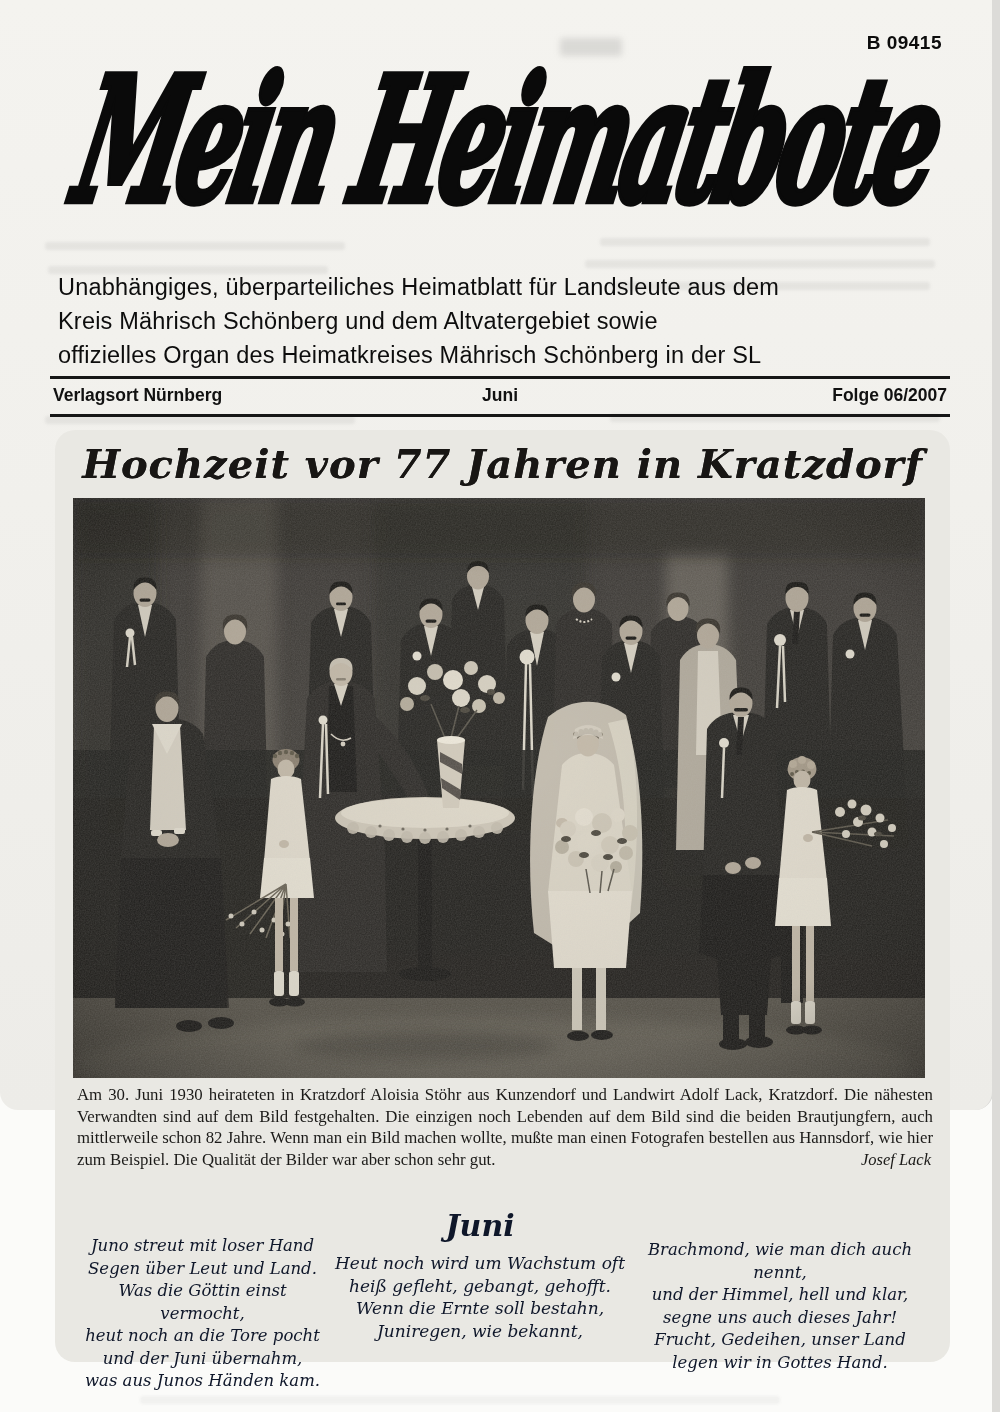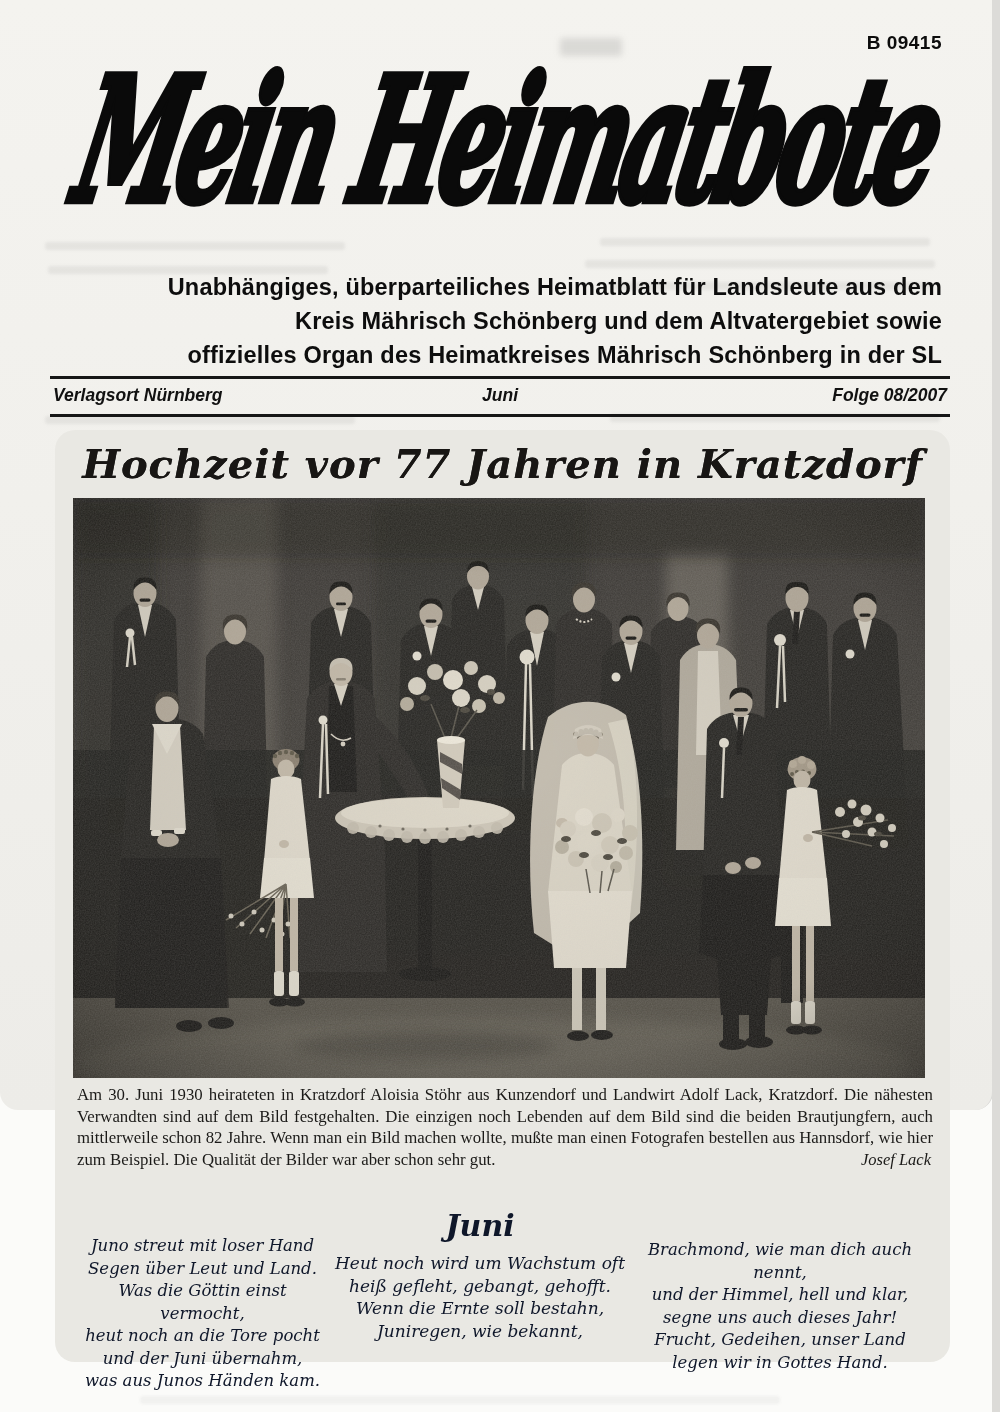--- a/index.html
+++ b/index.html
@@ -7,26 +7,26 @@
   .page{position:relative;width:1000px;height:1412px;overflow:hidden;background:#fbfbf9;}
   .sheet{position:absolute;left:0;top:0;width:992px;height:1110px;
          background:linear-gradient(180deg,#f4f3ef 0%,#f1f0ec 45%,#edece8 100%);
          border-radius:0 0 18px 18px;border-right:1px solid #d8d7d4;}
   .edge-strip{position:absolute;right:0;top:0;width:8px;height:1412px;background:#dcdbd8;}
 
   .code{position:absolute;top:32px;right:50px;font-weight:bold;font-size:19px;letter-spacing:.5px;color:#0c0c0c;}
 
   .masthead{position:absolute;left:50px;top:42px;width:892px;height:198px;}
 
-  .subtitle{position:absolute;left:58px;top:270px;width:884px;text-align:right;
-            font-weight:bold;font-size:23.5px;line-height:34px;color:#0d0d0d;letter-spacing:.2px;}
+  .subtitle{position:absolute;left:58px;top:270px;width:884px;text-align:left;
+            font-weight:normal;font-size:23.5px;line-height:34px;color:#0d0d0d;letter-spacing:.2px;}
 
   .infobar{position:absolute;left:50px;top:376px;width:900px;box-sizing:border-box;
            border-top:3px solid #161616;border-bottom:3px solid #161616;
-           display:flex;align-items:baseline;padding:6px 3px 8px;font-weight:bold;font-size:17.5px;color:#111;font-style:italic;}
+           display:flex;align-items:baseline;padding:6px 3px 8px;font-weight:bold;font-size:17.5px;color:#111;}
   .infobar .l{flex:1 1 0;text-align:left;}
   .infobar .c{flex:0 0 auto;text-align:center;}
   .infobar .r{flex:1 1 0;text-align:right;}
 
   .panel{position:absolute;left:55px;top:430px;width:895px;height:932px;background:#e9e8e3;border-radius:20px;}
 
   .headline{position:absolute;top:10px;left:0;width:100%;text-align:center;
             font-family:"DejaVu Serif",serif;font-style:italic;font-weight:bold;
             font-size:40px;color:#181614;letter-spacing:1px;text-shadow:0 0 .5px #222;}
 
@@ -79,21 +79,21 @@
 
     <div class="subtitle">
       <div>Unabhängiges, überparteiliches Heimatblatt für Landsleute aus dem</div>
       <div>Kreis Mährisch Schönberg und dem Altvatergebiet sowie</div>
       <div>offizielles Organ des Heimatkreises Mährisch Schönberg in der SL</div>
     </div>
 
     <div class="infobar">
       <span class="l">Verlagsort Nürnberg</span>
       <span class="c">Juni</span>
-      <span class="r">Folge 08/2007</span>
+      <span class="r">Folge 06/2007</span>
     </div>
 
     <div class="panel">
       <div class="headline">Hochzeit vor 77 Jahren in Kratzdorf</div>
 
       <div class="photo">
         <svg viewBox="0 0 852 580" preserveAspectRatio="none" aria-hidden="true">
           <defs>
             <linearGradient id="bgg" x1="0" y1="0" x2="0" y2="1">
               <stop offset="0" stop-color="#3c3936"></stop>

